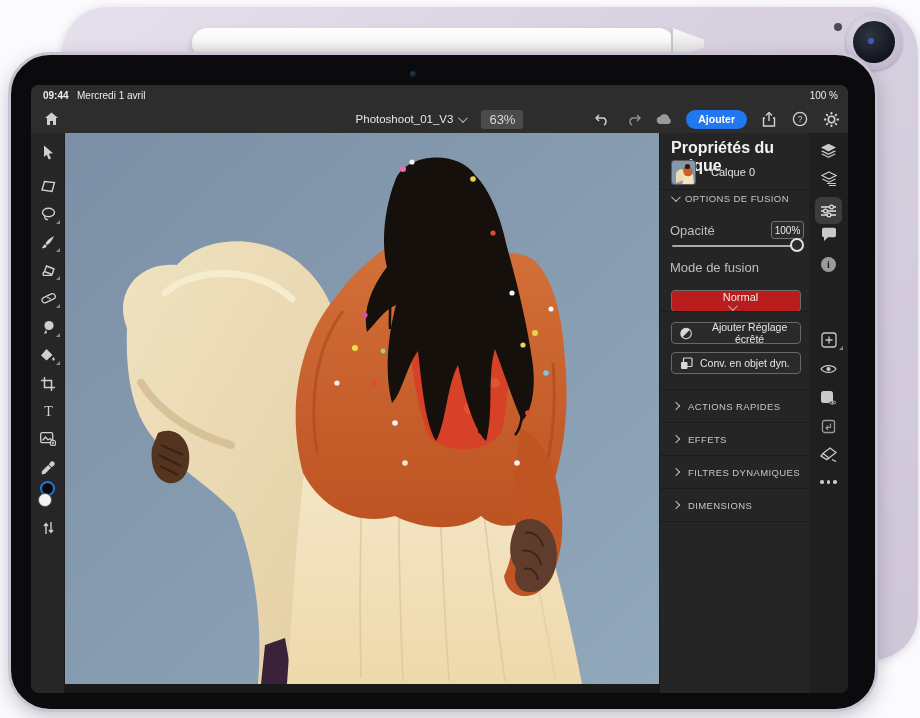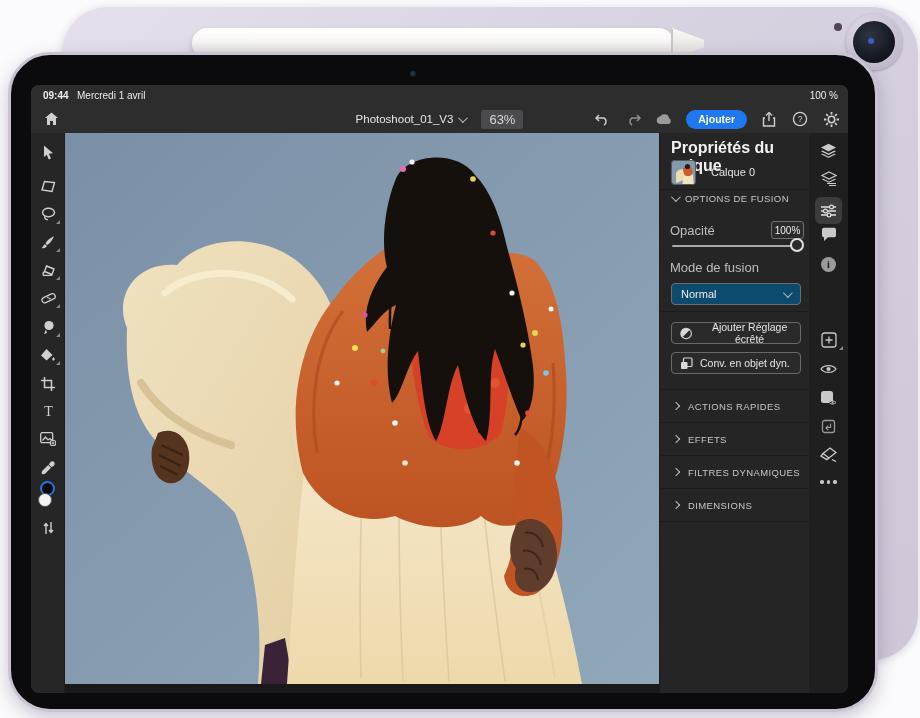--- a/index.html
+++ b/index.html
@@ -76,22 +76,22 @@
   .layer-name { margin-left:15px; font-size:11px; color:#e2e2e2; }
   .divider { position:absolute; left:0; width:150px; height:1px; background:#1c1c1d; }
   .sec-open { position:absolute; left:11px; top:60px; display:flex; align-items:center; gap:7px;
     font-size:9.5px; letter-spacing:.4px; color:#c6c6c6; }
   .row-label { position:absolute; left:10px; font-size:13px; color:#bdbdbd; }
   .opacity-box { position:absolute; left:111px; top:88px; width:33px; height:18px; border:1px solid #707070;
     border-radius:3px; font-size:10px; color:#ececec; display:flex; align-items:center; justify-content:center; background:#2b2b2c; }
   .slider-track { position:absolute; left:12px; top:112px; width:130px; height:2px; background:#a9a9a9; border-radius:1px; }
   .slider-knob { position:absolute; left:130px; top:105px; width:14px; height:14px; border-radius:50%;
     background:#2b2b2c; border:2px solid #e0e0e0; }
-  .dropdown { position:absolute; left:11px; top:150px; width:130px; height:22px; border:1px solid #6d6d6d;
-    border-radius:4px; display:flex; align-items:center; background:#0c4a6e; }
+  .dropdown { position:absolute; left:11px; top:157px; width:130px; height:22px; border:1px solid #6d6d6d;
+    border-radius:4px; display:flex; align-items:center; background:#b91c1c;flex-direction:column; }
   .dropdown span.val { margin-left:9px; font-size:11px; color:#ececec; flex:1; }
   .dropdown .chev-down { margin-right:10px; }
   .panel-btn { position:absolute; left:11px; width:130px; height:22px; border:1px solid #686868; border-radius:4px;
     background:#2a2a2b; display:flex; align-items:center; gap:7px; color:#e6e6e6; font-size:10.5px; padding-left:8px; }
   .collapsed-row { position:absolute; left:0; width:150px; height:33px; border-top:1px solid #1c1c1d;
     display:flex; align-items:center; gap:9px; padding-left:13px; font-size:9.5px; letter-spacing:.4px; color:#c6c6c6; }
 
   .rail { position:absolute; left:778px; top:48px; width:39px; height:560px; background:#1f1f20; }
   .rail-icon { position:absolute; left:0; width:39px; height:26px; display:flex; align-items:center; justify-content:center; }
   .rail-active { position:absolute; left:6px; top:64px; width:27px; height:27px; background:#3c3c3d; border-radius:6px; }

